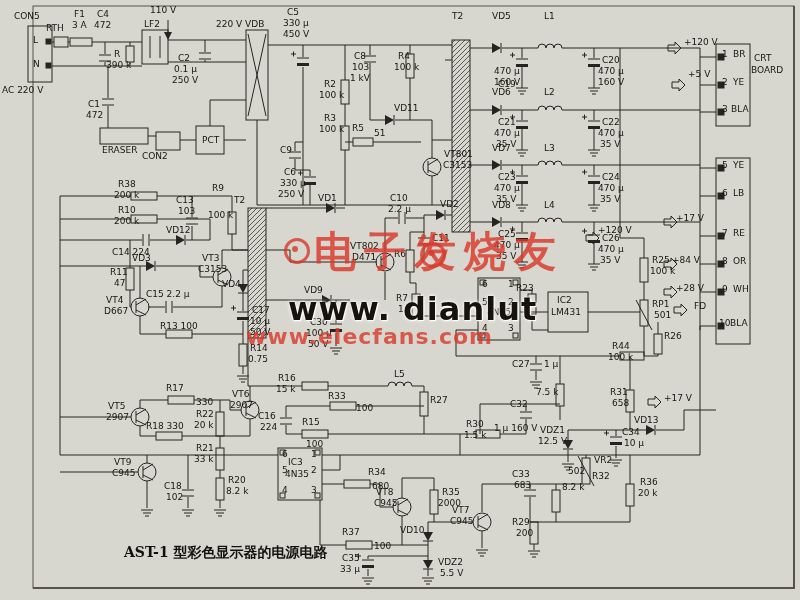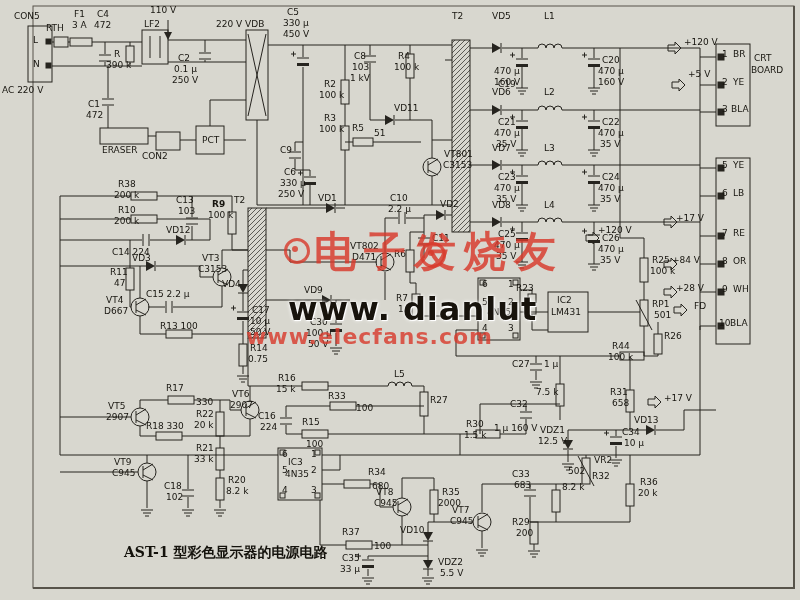--- a/index.html
+++ b/index.html
@@ -300,21 +300,21 @@
       <span class="lbl" style="left: 306px; top: 329px;">100 μ</span>
       <span class="lbl" style="left: 308px; top: 340px;">50 V</span>
       <span class="lbl" style="left: 452px; top: 12px;">T2</span>
       <span class="lbl" style="left: 234px; top: 196px;">T2</span>
       <span class="lbl" style="left: 118px; top: 180px;">R38</span>
       <span class="lbl" style="left: 114px; top: 191px;">200 k</span>
       <span class="lbl" style="left: 118px; top: 206px;">R10</span>
       <span class="lbl" style="left: 114px; top: 217px;">200 k</span>
       <span class="lbl" style="left: 176px; top: 196px;">C13</span>
       <span class="lbl" style="left: 178px; top: 207px;">103</span>
-      <span class="lbl" style="left: 212px; top: 200px; font-weight: bold;">R9</span>
+      <span class="lbl" style="left: 212px; top: 184px;">R9</span>
       <span class="lbl" style="left: 208px; top: 211px;">100 k</span>
       <span class="lbl" style="left: 112px; top: 248px;">C14 224</span>
       <span class="lbl" style="left: 166px; top: 226px;">VD12</span>
       <span class="lbl" style="left: 132px; top: 254px;">VD3</span>
       <span class="lbl" style="left: 110px; top: 268px;">R11</span>
       <span class="lbl" style="left: 114px; top: 279px;">47</span>
       <span class="lbl" style="left: 202px; top: 254px;">VT3</span>
       <span class="lbl" style="left: 198px; top: 265px;">C3153</span>
       <span class="lbl" style="left: 106px; top: 296px;">VT4</span>
       <span class="lbl" style="left: 104px; top: 307px;">D667</span>

